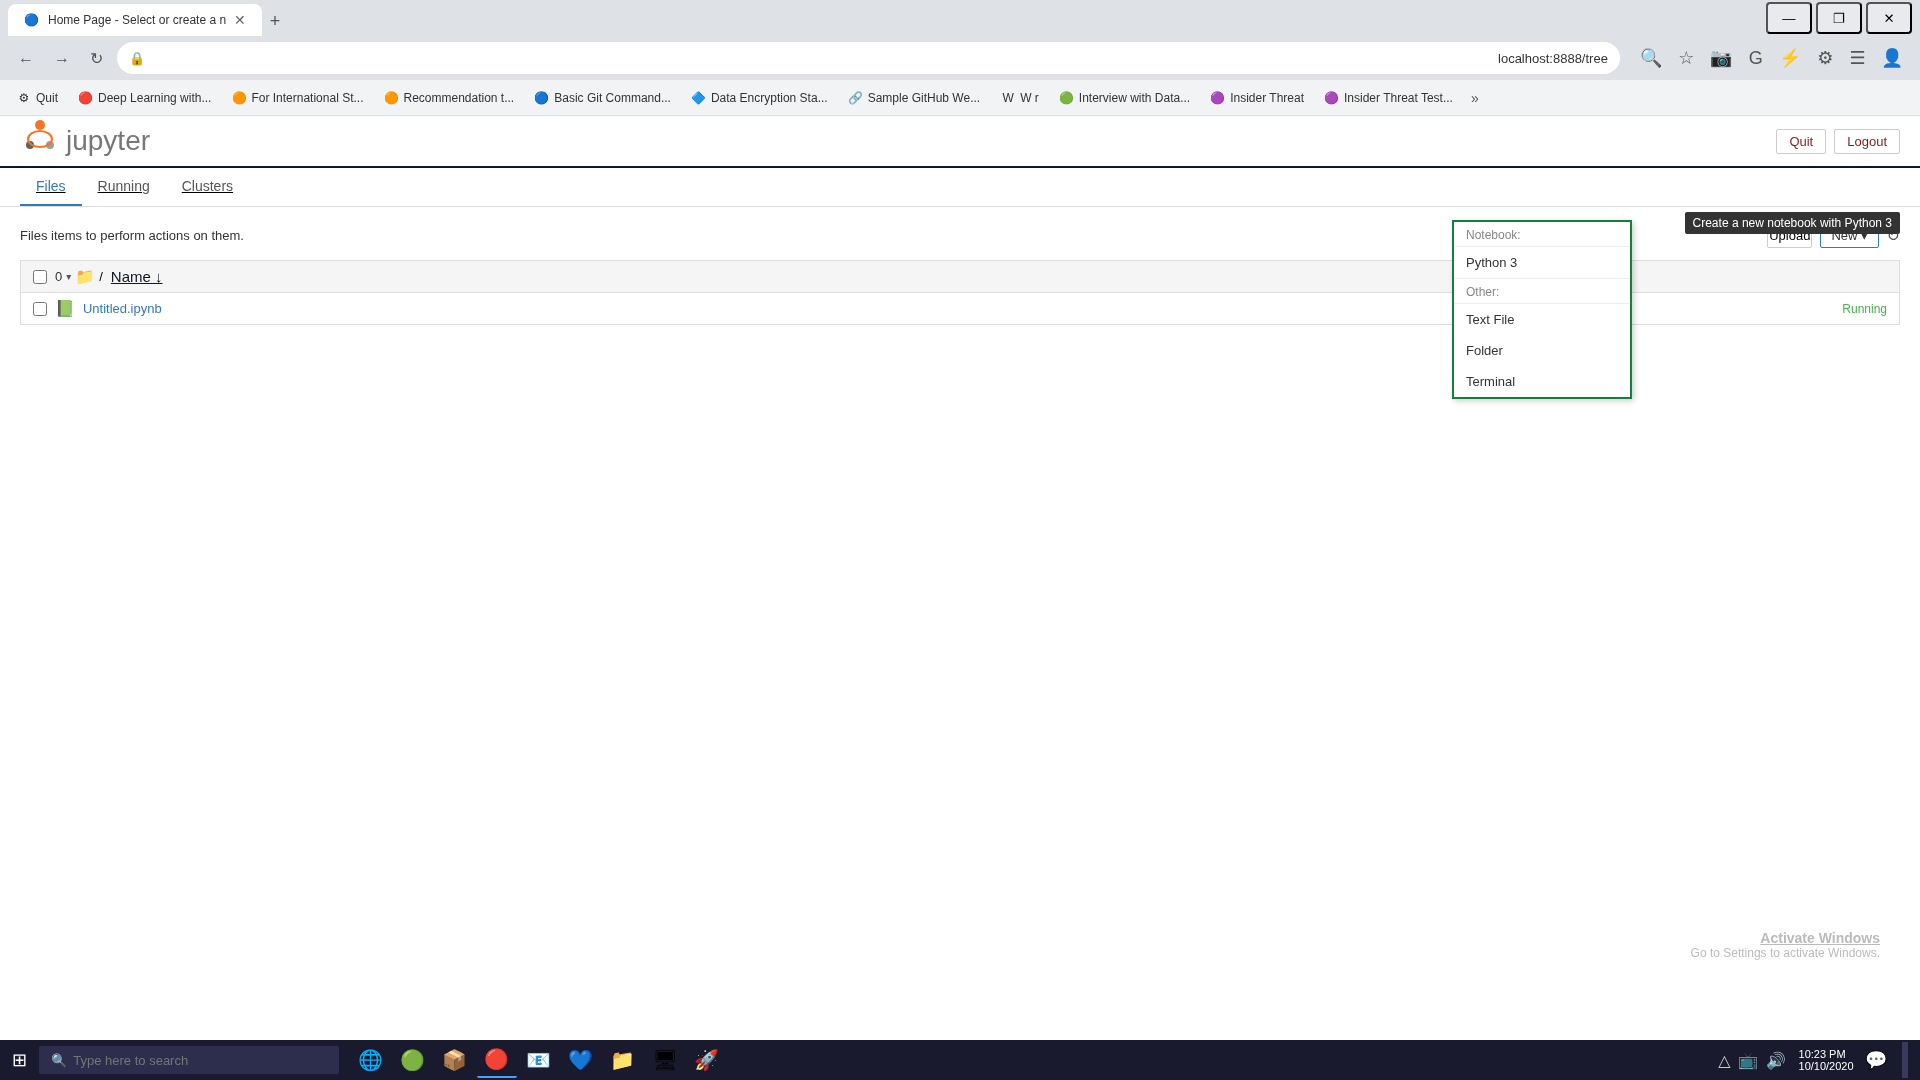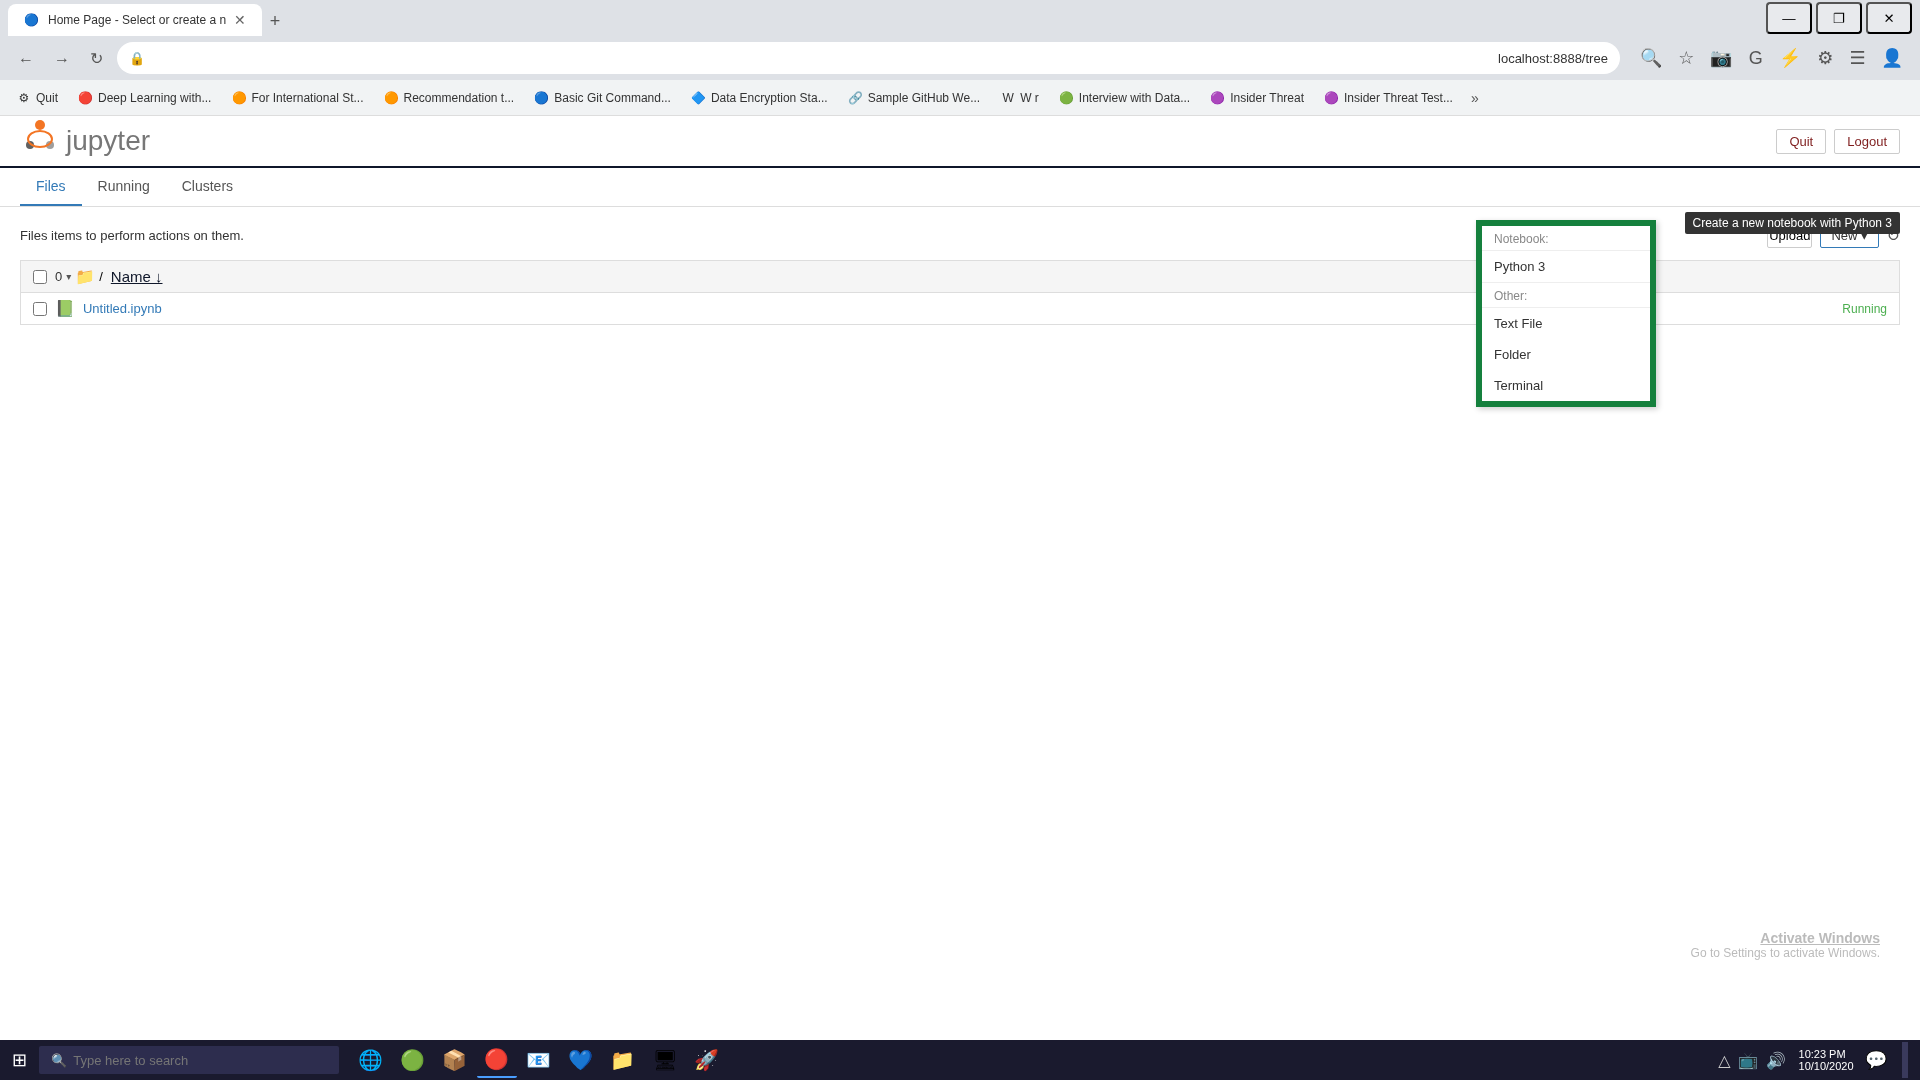--- a/index.html
+++ b/index.html
@@ -127,20 +127,21 @@
       font-size: 13px;
       color: #7f1d1d;
     }
 
     
     .jupyter-tabs {
       display: flex;
       border-bottom: 1px solid #ddd;
       padding: 0 20px;
       gap: 0;
+      text-decoration: underline;
     }
     .j-tab {
       padding: 10px 16px;
       cursor: pointer;
       color: #555;
       border-bottom: 2px solid transparent;
       font-size: 14px;
     }
     .j-tab.active {
       color: #337ab7;
@@ -205,23 +206,23 @@
       gap: 8px;
       background: #fff;
     }
     .file-checkbox { width: 14px; height: 14px; cursor: pointer; }
     .file-icon { font-size: 16px; }
     .file-name { color: #337ab7; cursor: pointer; text-decoration: none; font-size: 13px; }
     .file-actions-col { margin-left: auto; display: flex; gap: 8px; font-size: 12px; color: #555; }
     .dropdown-menu {
       position: absolute;
       top: 104px;
-      right: 264px;
-      background: #fff;
-      border: 6px solid #15803d;
+      right: 288px;
+      background: #fff;
+      border: 2px solid #15803d;
       box-shadow: 2px 2px 6px rgba(0,0,0,0.2);
       width: 180px;
       z-index: 200;
     }
     .dropdown-section-label {
       padding: 6px 12px 4px;
       font-size: 12px;
       color: #888;
       border-bottom: 1px solid #eee;
     }

